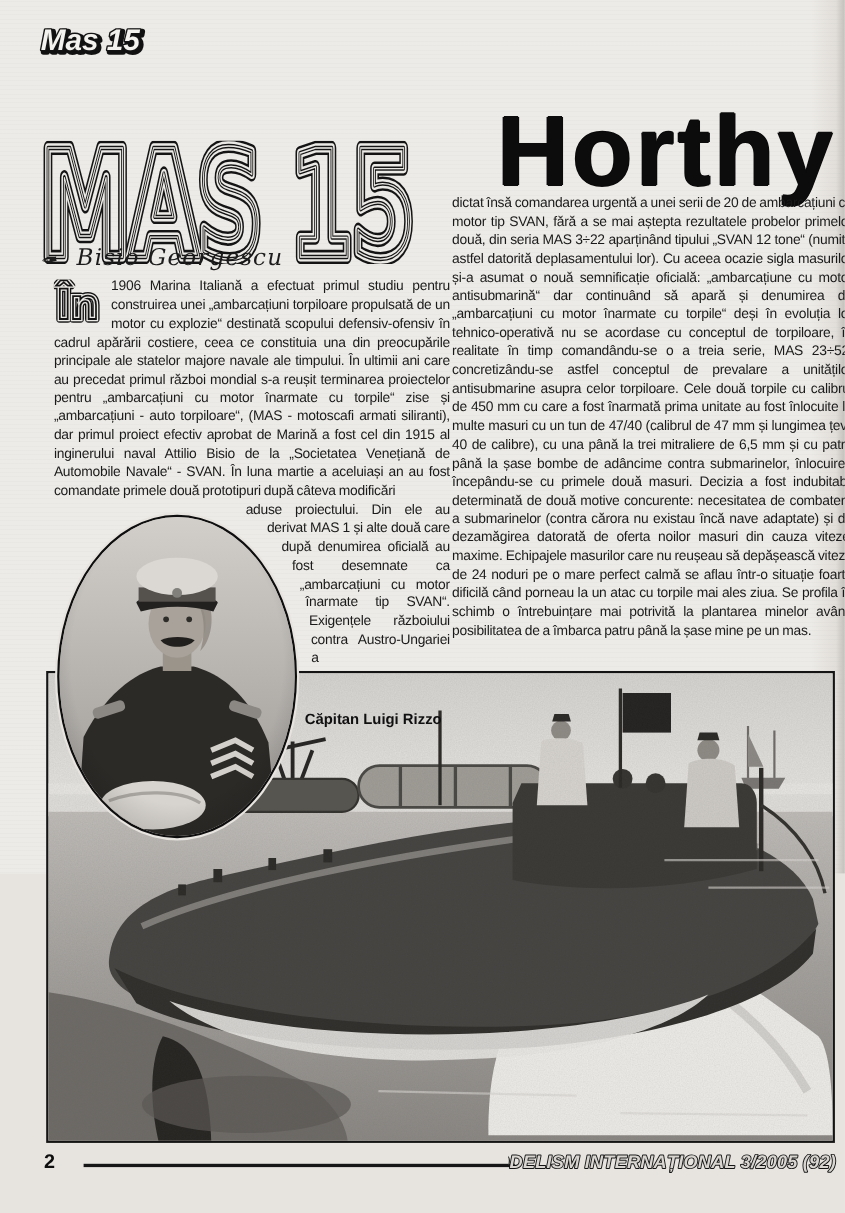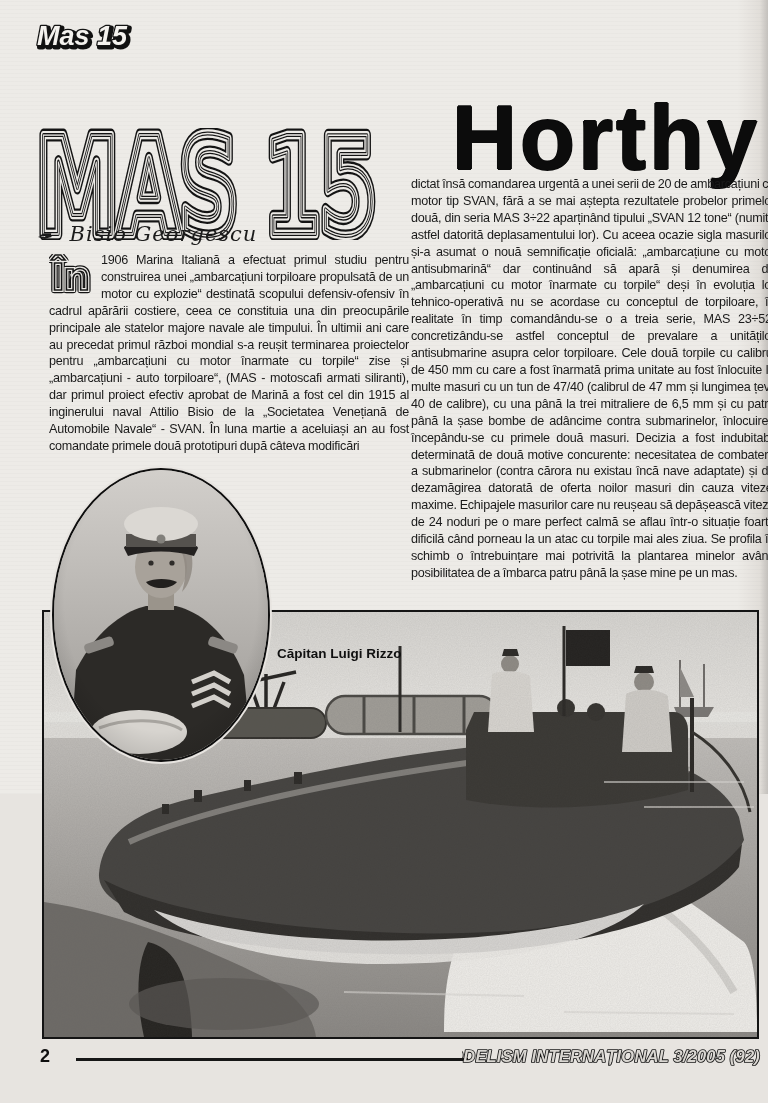--- a/index.html
+++ b/index.html
@@ -86,20 +86,21 @@
 
   <div class="col col-left">
     <svg class="dropcap-svg" width="46" height="42" viewBox="0 0 46 42">
       <text x="2" y="36" font-family="DejaVu Sans, sans-serif" font-weight="bold" font-size="38" letter-spacing="-2" fill="none" stroke="#141414" stroke-width="6.6" stroke-linejoin="round">În</text>
       <text x="2" y="36" font-family="DejaVu Sans, sans-serif" font-weight="bold" font-size="38" letter-spacing="-2" fill="none" stroke="#eceae6" stroke-width="4">În</text>
       <text x="2" y="36" font-family="DejaVu Sans, sans-serif" font-weight="bold" font-size="38" letter-spacing="-2" fill="none" stroke="#141414" stroke-width="1.6">În</text>
     </svg>
     <span>1906 Marina Italiană a efectuat primul studiu pentru construirea unei „ambarcațiuni torpiloare propulsată de un motor cu explozie“ destinată scopului defensiv-ofensiv în cadrul apărării costiere, ceea ce constituia una din preocupările principale ale statelor majore navale ale timpului. În ultimii ani care au precedat primul război mondial s-a reușit terminarea proiectelor pentru „ambarcațiuni cu motor înarmate cu torpile“ zise și „ambarcațiuni - auto torpiloare“, (MAS - motoscafi armati siliranti), dar primul proiect efectiv aprobat de Marină a fost cel din 1915 al inginerului naval Attilio Bisio de la „Societatea Venețiană de Automobile Navale“ - SVAN. În luna martie a aceluiași an au fost comandate primele două prototipuri după câteva modificări</span>
     <div>
       <div class="oval-spacer"></div>
+      <span>aduse proiectului. Din ele au derivat MAS 1 și alte două care după denumirea oficială au fost desemnate ca „ambarcațiuni cu motor înarmate tip SVAN“. Exigențele războiului contra Austro-Ungariei a</span>
     </div>
   </div>
 
   <div class="col col-right">
     <span>dictat însă comandarea urgentă a unei serii de 20 de ambarcațiuni cu motor tip SVAN, fără a se mai aștepta rezultatele probelor primelor două, din seria MAS 3÷22 aparținând tipului „SVAN 12 tone“ (numite astfel datorită deplasamentului lor). Cu aceea ocazie sigla masurilor și-a asumat o nouă semnificație oficială: „ambarcațiune cu motor antisubmarină“ dar continuând să apară și denumirea de „ambarcațiuni cu motor înarmate cu torpile“ deși în evoluția lor tehnico-operativă nu se acordase cu conceptul de torpiloare, în realitate în timp comandându-se o a treia serie, MAS 23÷52, concretizându-se astfel conceptul de prevalare a unităților antisubmarine asupra celor torpiloare. Cele două torpile cu calibrul de 450 mm cu care a fost înarmată prima unitate au fost înlocuite la multe masuri cu un tun de 47/40 (calibrul de 47 mm și lungimea țevii 40 de calibre), cu una până la trei mitraliere de 6,5 mm și cu patru până la șase bombe de adâncime contra submarinelor, înlocuirea începându-se cu primele două masuri. Decizia a fost indubitabil determinată de două motive concurente: necesitatea de combatere a submarinelor (contra cărora nu existau încă nave adaptate) și de dezamăgirea datorată de oferta noilor masuri din cauza vitezei maxime. Echipajele masurilor care nu reușeau să depășească viteza de 24 noduri pe o mare perfect calmă se aflau într-o situație foarte dificilă când porneau la un atac cu torpile mai ales ziua. Se profila în schimb o întrebuințare mai potrivită la plantarea minelor având posibilitatea de a îmbarca patru până la șase mine pe un mas.</span>
   </div>
 
   <div class="photo">
     <svg width="713" height="425" viewBox="0 0 713 425">
       <defs>

